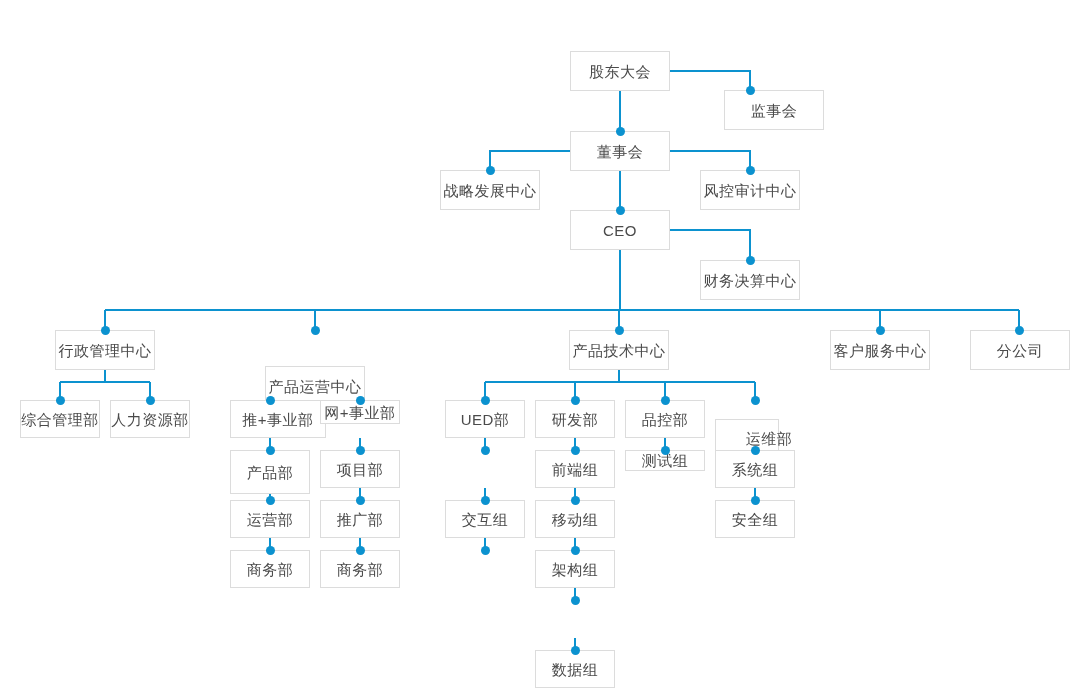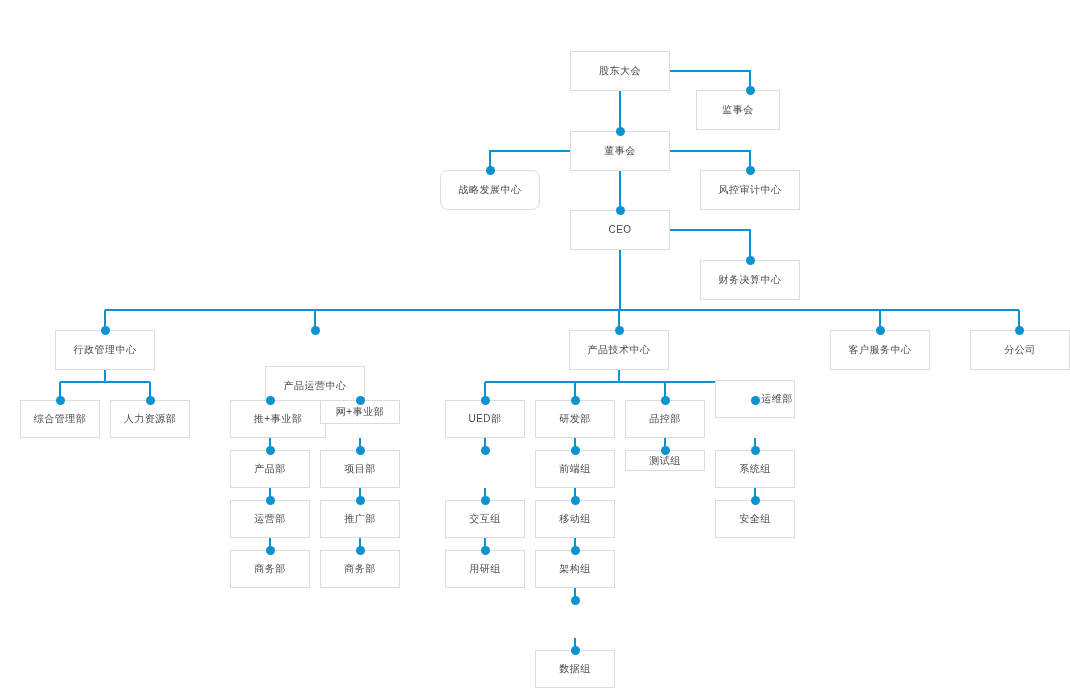--- a/index.html
+++ b/index.html
@@ -20,21 +20,21 @@
   }
   .node{
     position:absolute;
     box-sizing:border-box;
     background:#ffffff;
     border:1px solid #dcdcdc;
     display:flex;
     align-items:center;
     justify-content:center;
     color:#4a4a4a;
-    font-size:10px;
+    font-size:15px;
     line-height:1;
     letter-spacing:0.5px;
     white-space:nowrap;
     z-index:2;
   }
   .node .lbl{
     display:block;
     pointer-events:none;
   }
   .dot{
@@ -93,27 +93,27 @@
       <path d="M 575 538 L 575 550" fill="none" stroke="#0c92cf" stroke-width="1.6" shape-rendering="crispEdges"></path>
       <path d="M 575 588 L 575 600" fill="none" stroke="#0c92cf" stroke-width="1.6" shape-rendering="crispEdges"></path>
       <path d="M 575 638 L 575 650" fill="none" stroke="#0c92cf" stroke-width="1.6" shape-rendering="crispEdges"></path>
       <path d="M 665 438 L 665 450" fill="none" stroke="#0c92cf" stroke-width="1.6" shape-rendering="crispEdges"></path>
       <path d="M 755 438 L 755 450" fill="none" stroke="#0c92cf" stroke-width="1.6" shape-rendering="crispEdges"></path>
       <path d="M 755 488 L 755 500" fill="none" stroke="#0c92cf" stroke-width="1.6" shape-rendering="crispEdges"></path>
     </svg>
 <div class="node" style="left: 570px; top: 51px; width: 100px; height: 40px;">
       <span class="lbl">股东大会</span>
     </div>
-    <div class="node" style="left: 696px; top: 90px; width: 84px; height: 40px; text-align: center;">
+    <div class="node" style="left: 724px; top: 90px; width: 100px; height: 40px; text-align: center;">
       <span class="lbl">监事会</span>
     </div>
     <div class="node" style="left: 570px; top: 131px; width: 100px; height: 40px;">
       <span class="lbl">董事会</span>
     </div>
-    <div class="node" style="left: 440px; top: 170px; width: 100px; height: 40px; border-radius: 8px;">
+    <div class="node" style="left: 440px; top: 170px; width: 100px; height: 40px;">
       <span class="lbl">战略发展中心</span>
     </div>
     <div class="node" style="left: 700px; top: 170px; width: 100px; height: 40px;">
       <span class="lbl">风控审计中心</span>
     </div>
     <div class="node" style="left: 570px; top: 210px; width: 100px; height: 40px;">
       <span class="lbl">CEO</span>
     </div>
     <div class="node" style="left: 700px; top: 260px; width: 100px; height: 40px;">
       <span class="lbl">财务决算中心</span>
@@ -138,21 +138,21 @@
     </div>
     <div class="node" style="left: 110px; top: 400px; width: 80px; height: 38px;">
       <span class="lbl">人力资源部</span>
     </div>
     <div class="node" style="left: 230px; top: 400px; width: 96px; height: 38px;">
       <span class="lbl">推+事业部</span>
     </div>
     <div class="node" style="left: 320px; top: 400px; width: 80px; height: 24px;">
       <span class="lbl">网+事业部</span>
     </div>
-    <div class="node" style="left: 230px; top: 450px; width: 80px; height: 38px;">
+    <div class="node" style="left: 230px; top: 450px; width: 80px; height: 44px;">
       <span class="lbl">产品部</span>
     </div>
     <div class="node" style="left: 320px; top: 450px; width: 80px; height: 38px;">
       <span class="lbl">项目部</span>
     </div>
     <div class="node" style="left: 230px; top: 500px; width: 80px; height: 38px;">
       <span class="lbl">运营部</span>
     </div>
     <div class="node" style="left: 320px; top: 500px; width: 80px; height: 38px;">
       <span class="lbl">推广部</span>
@@ -165,43 +165,40 @@
     </div>
     <div class="node" style="left: 445px; top: 400px; width: 80px; height: 38px;">
       <span class="lbl">UED部</span>
     </div>
     <div class="node" style="left: 535px; top: 400px; width: 80px; height: 38px;">
       <span class="lbl">研发部</span>
     </div>
     <div class="node" style="left: 625px; top: 400px; width: 80px; height: 38px;">
       <span class="lbl">品控部</span>
     </div>
-    <div class="node" style="left: 715px; top: 380px; width: 80px; height: 38px; padding-left: 44px;">
+    <div class="node" style="left: 715px; top: 419px; width: 64px; height: 38px; padding-left: 44px;">
       <span class="lbl">运维部</span>
     </div>
     <div class="node" style="left: 535px; top: 450px; width: 80px; height: 38px; align-items: center;">
       <span class="lbl">前端组</span>
     </div>
     <div class="node" style="left: 625px; top: 450px; width: 80px; height: 21px;">
       <span class="lbl">测试组</span>
     </div>
     <div class="node" style="left: 715px; top: 450px; width: 80px; height: 38px;">
       <span class="lbl">系统组</span>
     </div>
     <div class="node" style="left: 445px; top: 500px; width: 80px; height: 38px;">
       <span class="lbl">交互组</span>
     </div>
     <div class="node" style="left: 535px; top: 500px; width: 80px; height: 38px;">
       <span class="lbl">移动组</span>
     </div>
     <div class="node" style="left: 715px; top: 500px; width: 80px; height: 38px;">
       <span class="lbl">安全组</span>
-    </div>
-    <div class="node" style="left: 445px; top: 550px; width: 80px; height: 38px;">
-      <span class="lbl">用研组</span>
     </div>
     <div class="node" style="left: 535px; top: 550px; width: 80px; height: 38px;">
       <span class="lbl">架构组</span>
     </div>
     <div class="node" style="left: 535px; top: 650px; width: 80px; height: 38px;">
       <span class="lbl">数据组</span>
     </div>
     <div class="dot" style="left: 750px; top: 90px; background: rgb(12, 146, 207);"></div>
     <div class="dot" style="left: 620px; top: 131px; background: rgb(12, 146, 207);"></div>
     <div class="dot" style="left: 490px; top: 170px; background: rgb(12, 146, 207);"></div>

